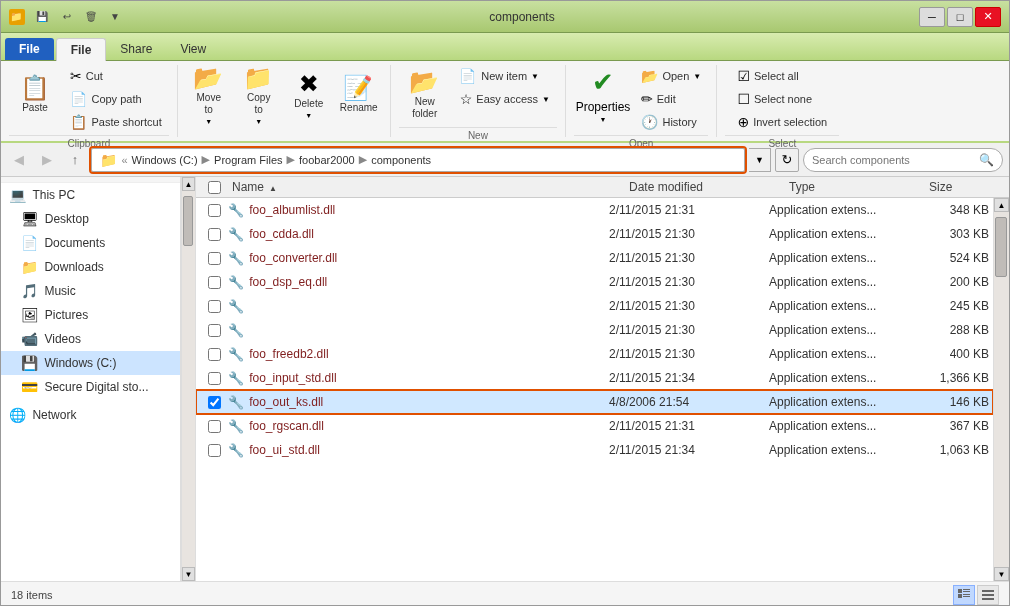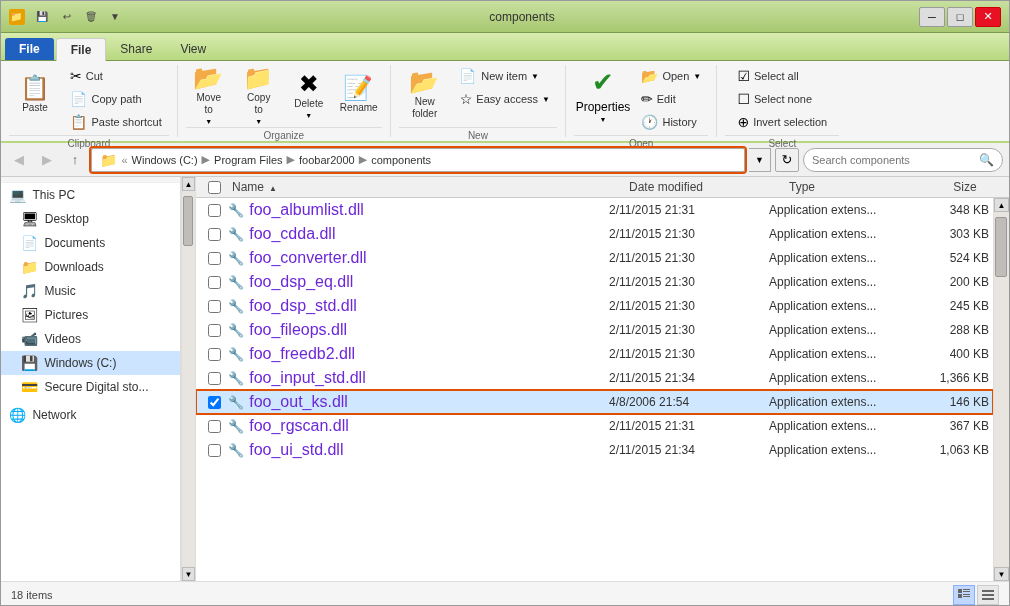--- a/index.html
+++ b/index.html
@@ -69,25 +69,25 @@
     .sidebar-item.active { background: #cce4ff; }
     .sidebar-icon { font-size: 14px; flex-shrink: 0; }
     .sidebar-label { font-size: 12px; color: #333; }
 
     
     .file-area { flex: 1; background: white; display: flex; flex-direction: column; overflow: hidden; position: relative; }
     .file-col-check { width: 28px; display: flex; align-items: center; justify-content: center; }
     .file-col-name { flex: 1; padding: 0 4px; font-size: 11px; color: #444; cursor: pointer; }
     .file-col-date { width: 160px; padding: 0 4px; font-size: 11px; color: #444; cursor: pointer; }
     .file-col-type { width: 140px; padding: 0 4px; font-size: 11px; color: #444; cursor: pointer; }
-    .file-col-size { width: 80px; padding: 0 4px; font-size: 11px; color: #444; text-align: center; cursor: pointer; }
+    .file-col-size { width: 80px; padding: 0 4px; font-size: 11px; color: #444; text-align: left; cursor: pointer; }
     .file-row { display: flex; align-items: center; padding: 2px 4px; height: 24px; }
     .file-row.selected { background: #cce4ff; outline: 1px solid #e05000; outline-offset: -1px; }
     .file-check { width: 28px; display: flex; align-items: center; justify-content: center; }
-    .file-name { flex: 1; font-size: 16px; color: #6d28d9; }
+    .file-name { flex: 1; font-size: 12px; color: #7f1d1d; }
     .file-date { width: 160px; font-size: 12px; color: #333; }
     .file-type { width: 140px; font-size: 12px; color: #333; }
     .file-size { width: 80px; font-size: 12px; color: #333; text-align: right; }
 
     
     .status-bar { background: #f5f5f5; border-top: 1px solid #ddd; height: 26px; display: flex; align-items: center; padding: 0 10px; justify-content: space-between; }
     .status-text { font-size: 11px; color: #444; }
     .status-view-buttons { display: flex; gap: 2px; }
     .view-btn { width: 22px; height: 20px; border: 1px solid #ccc; background: #e8e8e8; display: flex; align-items: center; justify-content: center; cursor: pointer; font-size: 10px; }
     .view-btn.active { background: #c0d8ff; border-color: #88b0ff; }
@@ -174,21 +174,20 @@
       <div class="ribbon-btn-large" style="width:46px;">
         <div class="btn-icon">✖</div>
         <div class="btn-label">Delete</div>
         <div style="font-size:7px;">▼</div>
       </div>
       <div class="ribbon-btn-large" style="width:46px;">
         <div class="btn-icon">📝</div>
         <div class="btn-label">Rename</div>
       </div>
     </div>
-    <div class="ribbon-section-label">Organize</div>
   </div>
 
   <div class="ribbon-section" style="min-width:130px;">
     <div class="ribbon-section-content">
       <div class="ribbon-btn-large" style="width:52px;">
         <div class="btn-icon">📂</div>
         <div class="btn-label">New<br>folder</div>
       </div>
       <div class="ribbon-col">
         <div class="ribbon-btn-small">
@@ -405,33 +404,31 @@
       <div class="file-date">2/11/2015 21:30</div>
       <div class="file-type">Application extens...</div>
       <div class="file-size">200 KB</div>
     </div>
             <div class="file-row">
       <div class="file-check">
         <input type="checkbox" style="width: 13px; height: 13px;">
       </div>
       <div style="display:flex; align-items:center; flex:1;">
         <span style="font-size:13px; margin-right:5px; color:#5080c0;">🔧</span>
-        <span class="file-name">foo_dsp_std.dll</span>
       </div>
       <div class="file-date">2/11/2015 21:30</div>
       <div class="file-type">Application extens...</div>
       <div class="file-size">245 KB</div>
     </div>
             <div class="file-row">
       <div class="file-check">
         <input type="checkbox" style="width: 13px; height: 13px;">
       </div>
       <div style="display:flex; align-items:center; flex:1;">
         <span style="font-size:13px; margin-right:5px; color:#5080c0;">🔧</span>
-        <span class="file-name">foo_fileops.dll</span>
       </div>
       <div class="file-date">2/11/2015 21:30</div>
       <div class="file-type">Application extens...</div>
       <div class="file-size">288 KB</div>
     </div>
             <div class="file-row">
       <div class="file-check">
         <input type="checkbox" style="width: 13px; height: 13px;">
       </div>
       <div style="display:flex; align-items:center; flex:1;">

